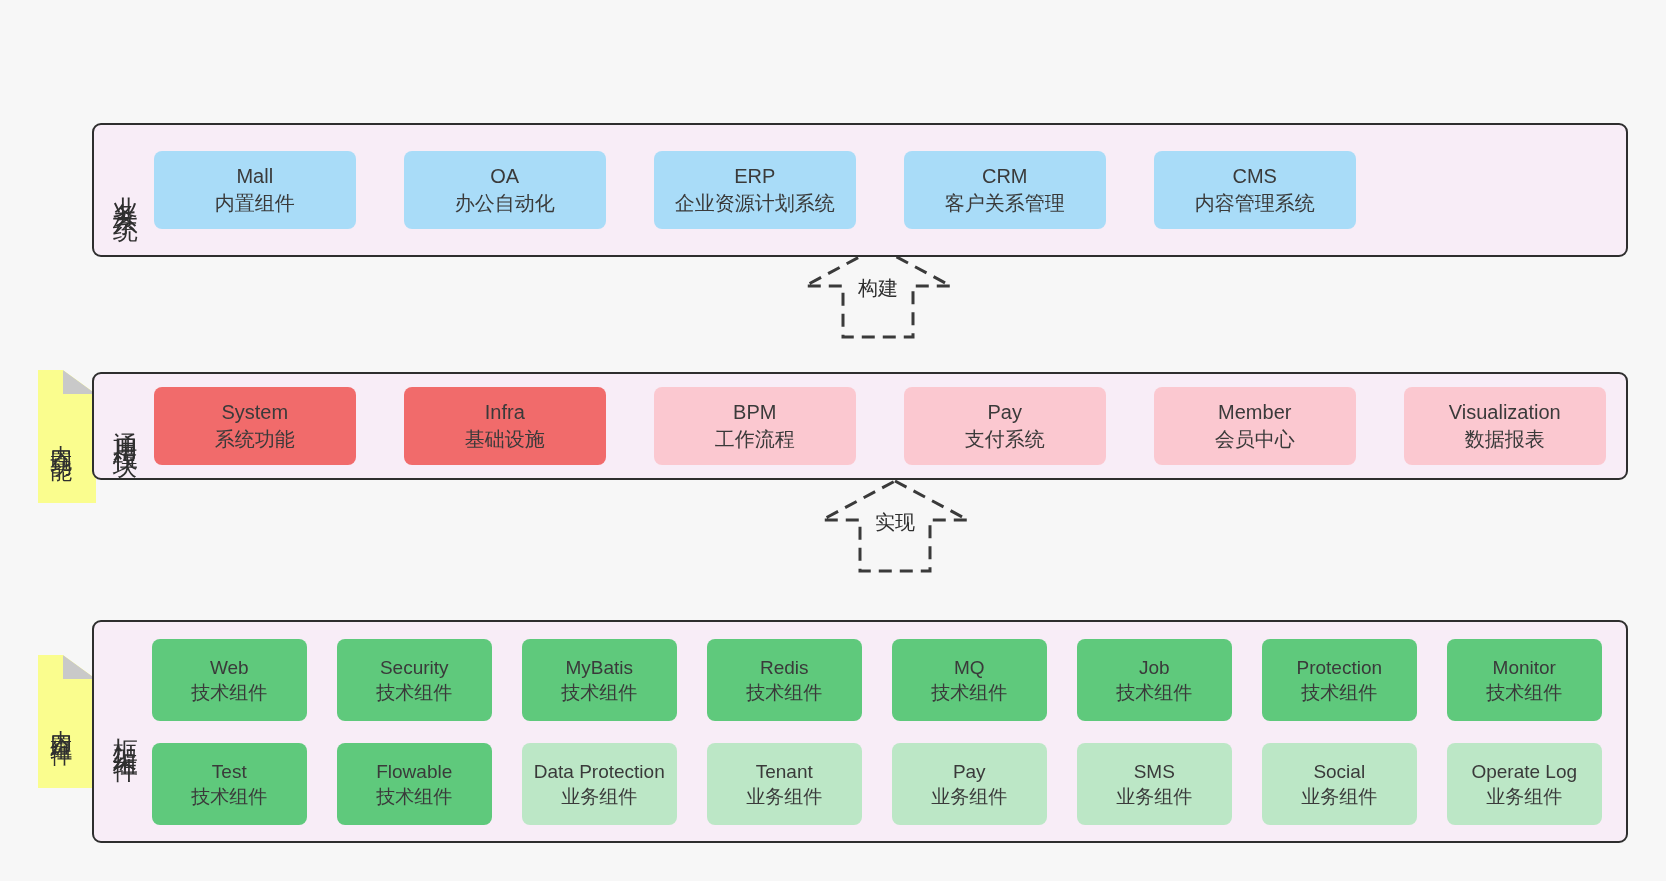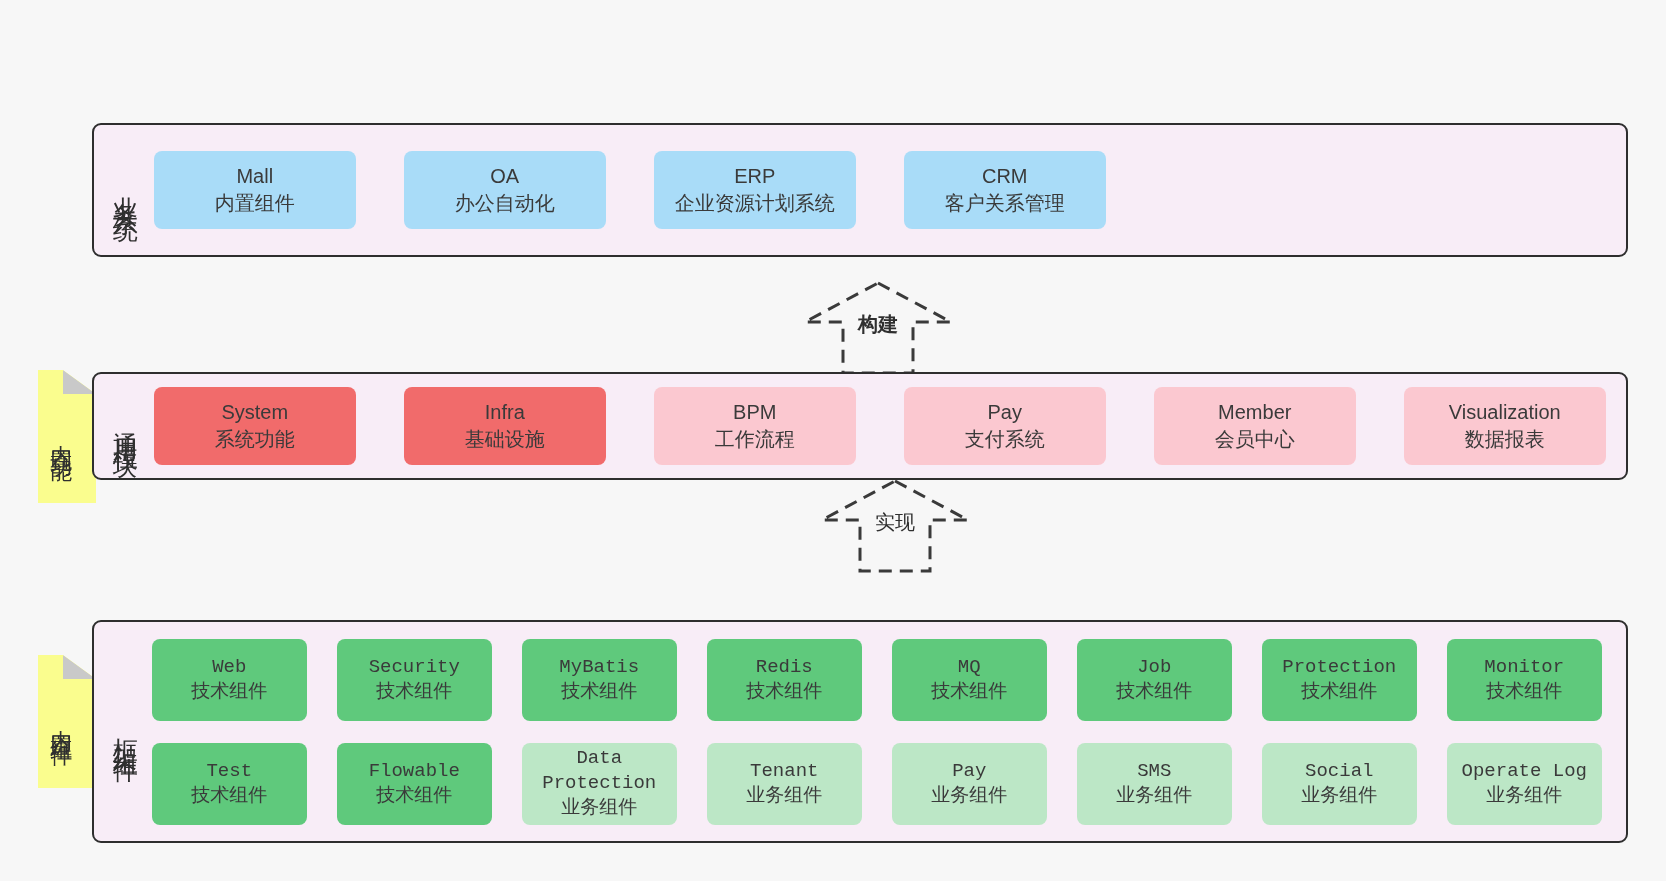--- a/index.html
+++ b/index.html
@@ -32,21 +32,21 @@
   .bbox{
     width:202px;height:78px;border-radius:8px;flex:0 0 auto;
     display:flex;flex-direction:column;align-items:center;justify-content:center;
     font-size:20px;line-height:27px;text-align:center;
   }
   .boxes-stack{flex:1;display:flex;flex-direction:column;gap:22px;padding:0 12px 0 10px;}
   .row8{display:flex;gap:30px;}
   .cbox{
     width:155px;height:82px;border-radius:8px;flex:0 0 auto;box-sizing:border-box;
     display:flex;flex-direction:column;align-items:center;justify-content:center;
-    font-size:19px;line-height:25px;text-align:center;padding:0 5px;font-family:Liberation Mono, monospace;
+    font-size:19px;line-height:25px;text-align:center;padding:0 5px;
   }
   .blue{background:var(--blue,#a9dcf8);}
   .red{background:var(--red,#f16b6b);}
   .pink{background:var(--pink,#fbc8d0);justify-content:center;}
   .green{background:var(--green,#5fc97c);}
   .lightgreen{background:var(--green-light,#bce7c6);}
   
   .note{
     position:absolute;left:38px;width:58px;height:133px;z-index:1;
     background:var(--note-bg,#fafd8e);
@@ -60,21 +60,21 @@
     background:var(--note-fold,#c9c9c9);
     clip-path:polygon(0 0, 100% 100%, 0 100%);
   }
   .note-text{
     writing-mode:vertical-rl;text-orientation:upright;
     font-size:22px;letter-spacing:5px;line-height:1.2;color:#2f2f2f;
     position:relative;left:-6px;
   }
   
   .arrow{position:absolute;width:150px;height:96px;z-index:0;}
-  .arrow1{left:803px;top:280px;font-weight:bold;}
+  .arrow1{left:803px;top:244px;}
   .arrow2{left:820px;top:478px;}
   .arrow svg{display:block;width:100%;height:100%;}
   .arrow-label{
     position:absolute;left:50%;top:30px;transform:translateX(-50%);
     font-size:20px;color:#2f2f2f;background:var(--page-bg,#f7f7f7);
     padding:1px 3px;white-space:nowrap;
   }
 </style>
 </head>
 <body>
@@ -115,20 +115,24 @@
         <span>办公自动化</span>
       </div>
       <div class="bbox blue">
         <span>ERP</span>
         <span>企业资源计划系统</span>
       </div>
       <div class="bbox blue">
         <span>CRM</span>
         <span>客户关系管理</span>
       </div>
+      <div class="bbox blue">
+        <span>CMS</span>
+        <span>内容管理系统</span>
+      </div>
     </div>
   </div>
 
   <div class="band band2">
     <div class="band-label">通用模块</div>
     <div class="boxes">
       <div class="bbox red">
         <span>System</span>
         <span>系统功能</span>
       </div>

